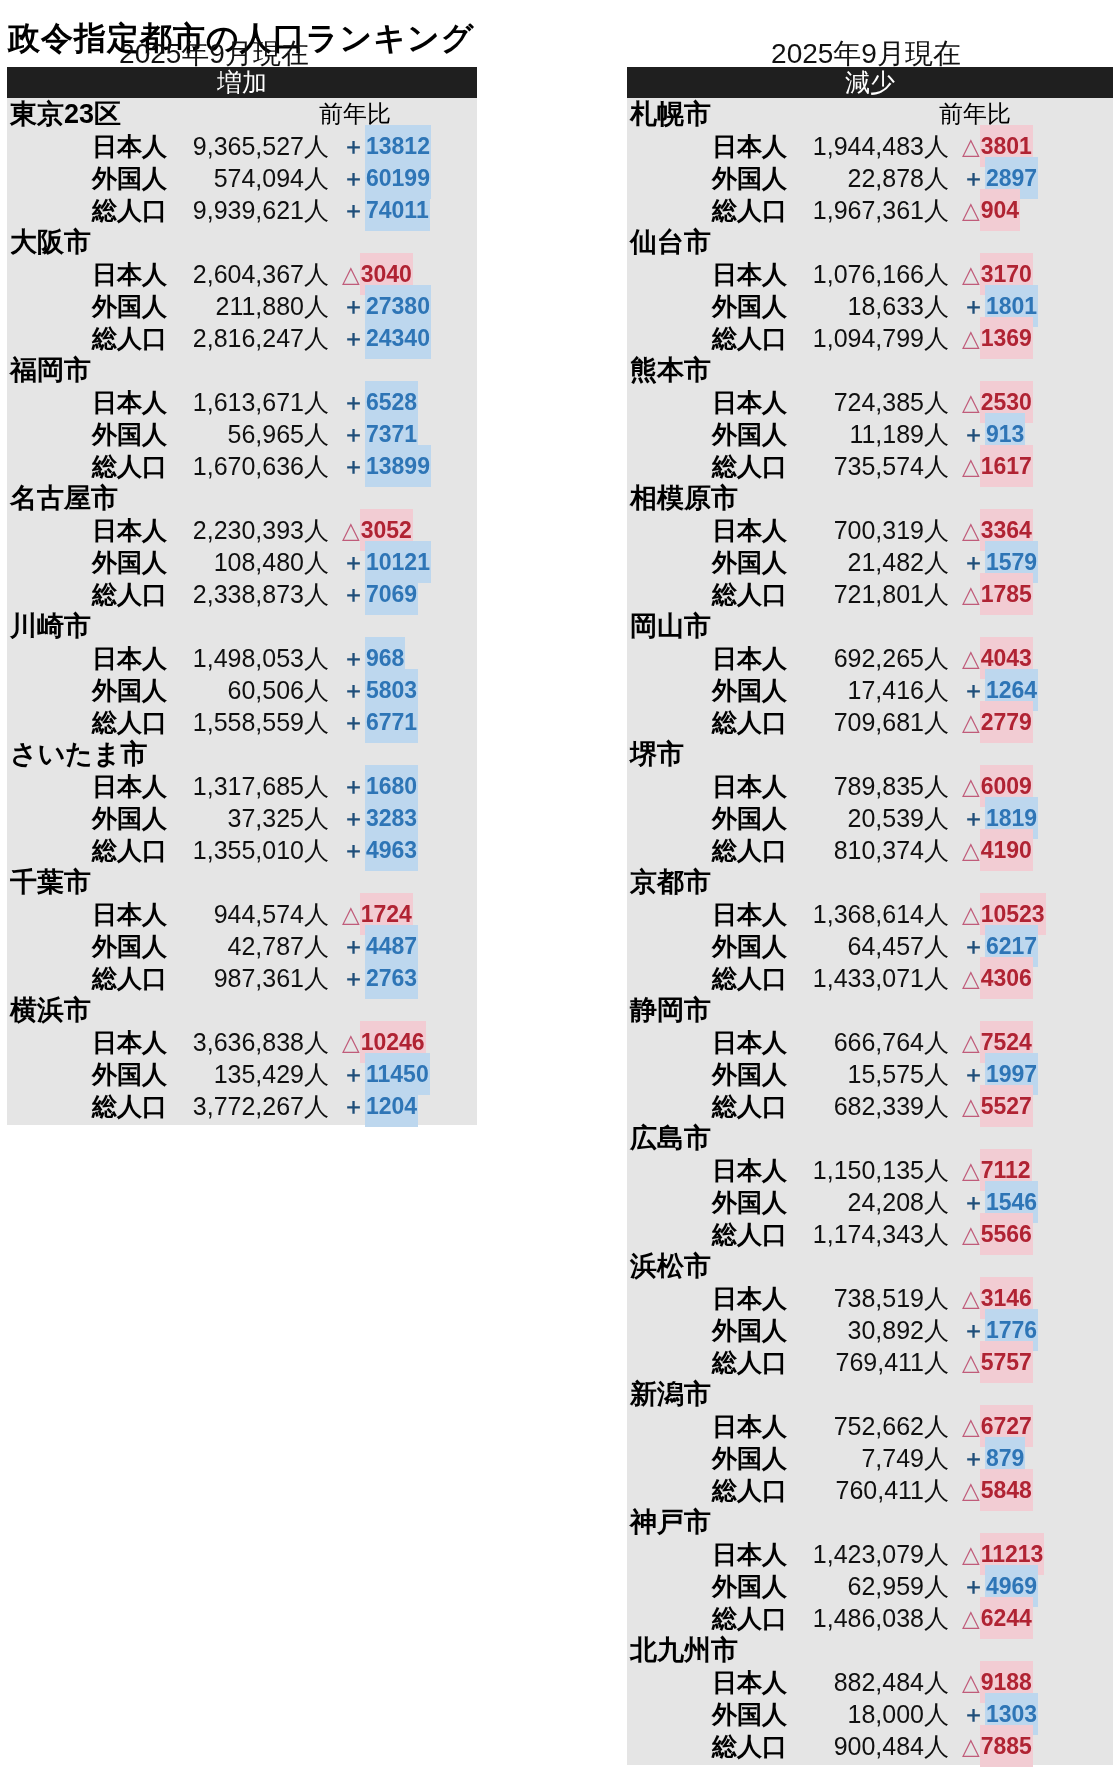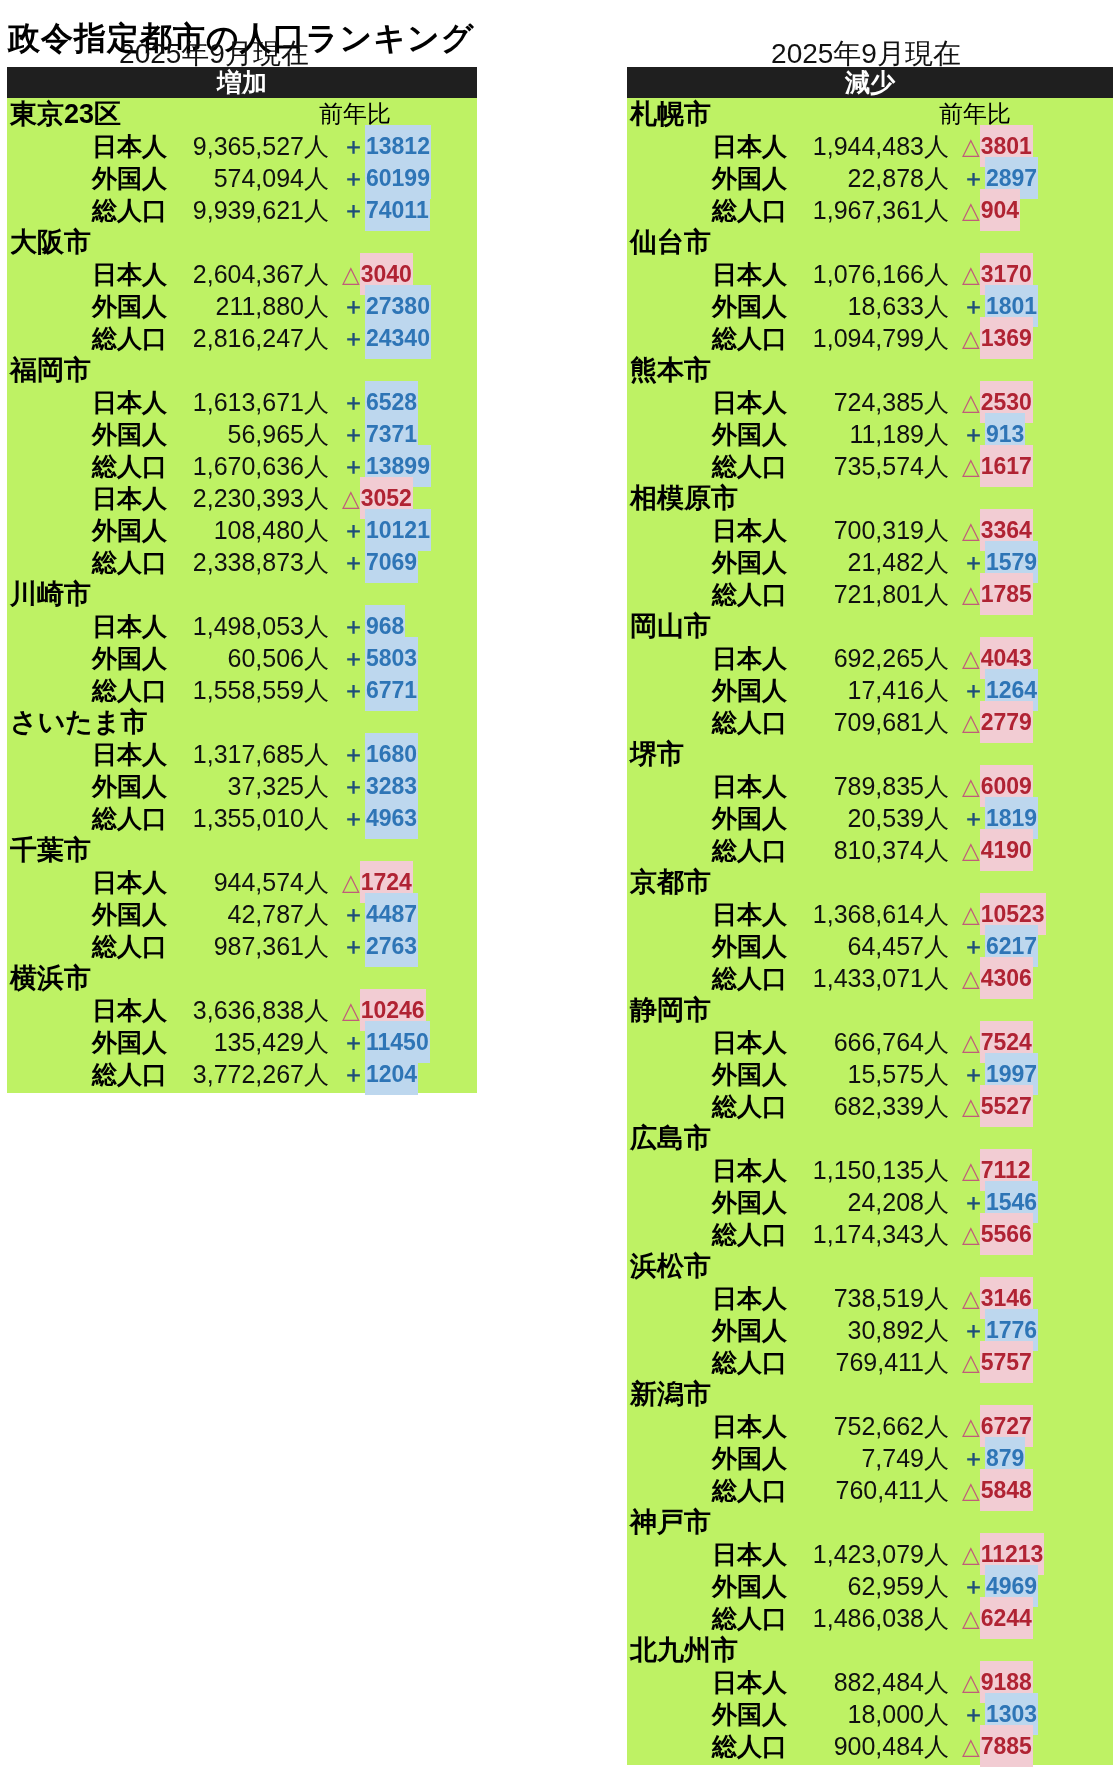--- a/index.html
+++ b/index.html
@@ -10,24 +10,24 @@
   .title{
     position:absolute;top:-4px;left:8px;font-size:32px;font-weight:bold;letter-spacing:1px;
   }
   .col{position:absolute;top:40px}
   .col-increase{left:7px;width:470px}
   .col-decrease{left:627px;width:486px}
   .asof{text-align:center;font-size:28px;height:27px;line-height:27px;color:#111}
   .col-increase .asof{padding-right:56px}
   .col-decrease .asof{padding-right:8px}
   .hdr{
-    background:#1f1f1f;color:#ffffff;font-size:25px;font-weight:bold;
+    background:#1f1f1f;color:#ffffff;font-size:25px;font-weight:normal;
     text-align:center;height:31px;line-height:31px;
   }
-  .tbl{background:#bef264;padding-bottom:3px}
+  .tbl{background:#e5e5e5;padding-bottom:3px}
   .city-row{display:grid;grid-template-columns:312px 1fr;height:32px;line-height:32px}
   .city{font-size:27px;font-weight:bold;padding-left:3px;white-space:nowrap}
   .yoy{font-size:24px;white-space:nowrap}
   .row{display:grid;grid-template-columns:160px 162px 1fr;height:32px;line-height:32px}
   .lbl{font-size:25px;font-weight:bold;text-align:right;white-space:nowrap}
   .val{font-size:25px;text-align:right;white-space:nowrap;color:#101010}
   .chg{padding-left:13px;font-size:23px;font-weight:bold;white-space:nowrap}
   .sign{font-weight:bold}
   .sign-plus{color:#1f4e79}
   .sign-minus{color:#c05c7a}
@@ -98,20 +98,23 @@
             <span class="val">56,965人</span>
             <span class="chg"><span class="sign sign-plus">＋</span><span class="d-plus">7371</span></span>
           </div>
           <div class="row">
             <span class="lbl">総人口</span>
             <span class="val">1,670,636人</span>
             <span class="chg"><span class="sign sign-plus">＋</span><span class="d-plus">13899</span></span>
           </div>
         </div>
         <div class="city-block">
+          <div class="city-row">
+            <span class="city">名古屋市</span>
+          </div>
           <div class="row">
             <span class="lbl">日本人</span>
             <span class="val">2,230,393人</span>
             <span class="chg"><span class="sign sign-minus">△</span><span class="d-minus">3052</span></span>
           </div>
           <div class="row">
             <span class="lbl">外国人</span>
             <span class="val">108,480人</span>
             <span class="chg"><span class="sign sign-plus">＋</span><span class="d-plus">10121</span></span>
           </div>

